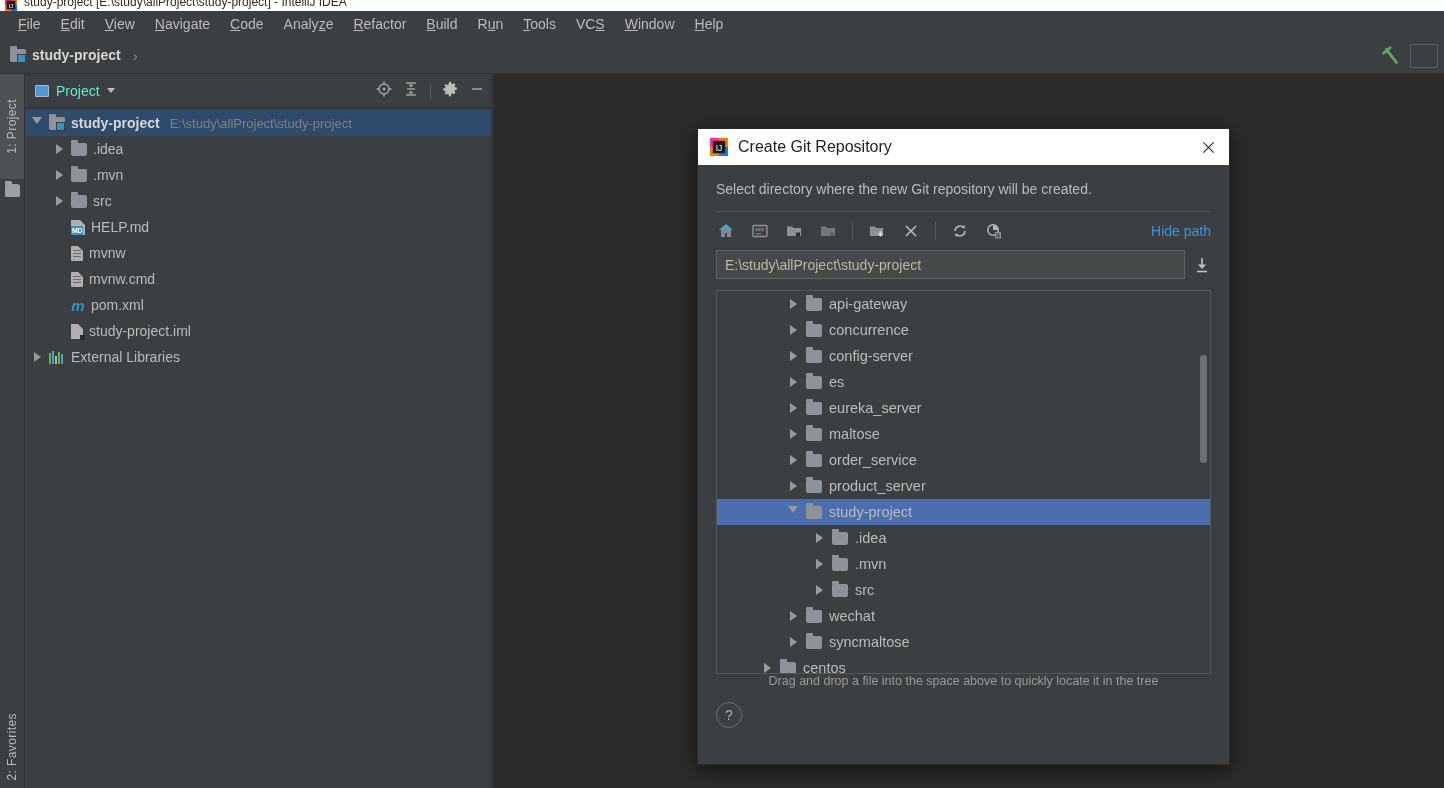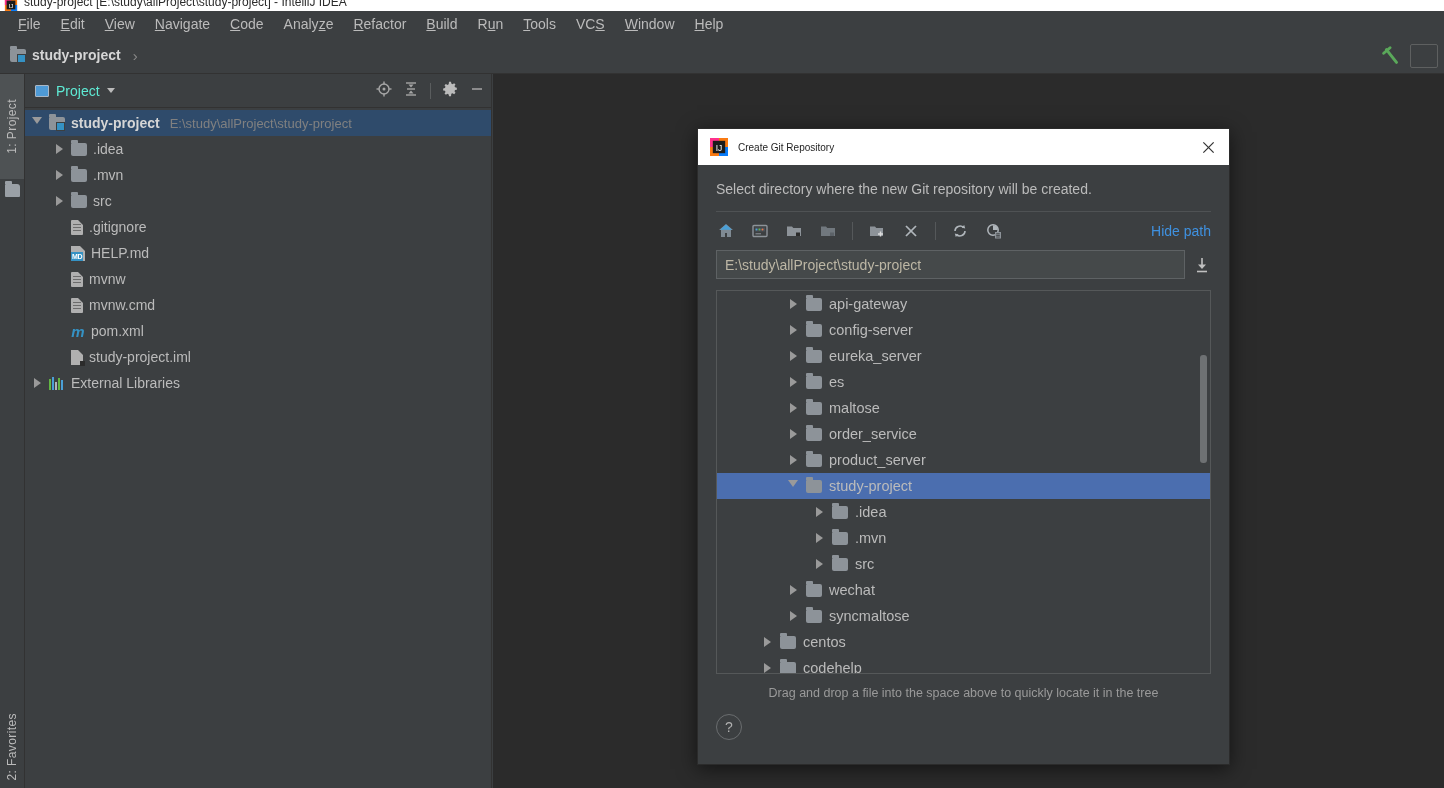--- a/index.html
+++ b/index.html
@@ -136,21 +136,21 @@
   .dialog {
     position: absolute; left: 697px; top: 128px; width: 533px; height: 637px;
     background: #3c3f41; border: 1px solid #2b2b2b;
     box-shadow: 0 4px 18px rgba(0,0,0,.55);
   }
   .dlg-title {
     height: 36px; background: #ffffff; display: flex; align-items: center;
     padding: 0 8px 0 12px; gap: 10px;
   }
   .dlg-logo { width: 18px; height: 18px; position: relative; flex: none; }
-  .dlg-title-text { font-size: 10px; color: #1f1f1f; }
+  .dlg-title-text { font-size: 16px; color: #1f1f1f; }
   .dlg-close { margin-left: auto; width: 26px; height: 26px; display: flex; align-items: center; justify-content: center; }
   .dlg-body { padding: 16px 18px 0 18px; }
   .dlg-desc { font-size: 14px; color: #bbbbbb; }
   .dlg-rule { height: 1px; background: #4f5254; margin: 14px 0 0 0; }
 
   .dlg-toolbar { height: 38px; display: flex; align-items: center; gap: 14px; }
   .tb-ic { width: 20px; height: 20px; position: relative; display: flex; align-items: center; justify-content: center; }
   .tb-sep { width: 1px; height: 18px; background: #55585a; }
   .hide-path { margin-left: auto; font-size: 14px; color: #3f91e0; }
 
@@ -168,21 +168,21 @@
   }
   .dlg-tree { position: relative; }
   .drow {
     height: 26px; display: flex; align-items: center; gap: 7px; white-space: nowrap;
     font-size: 14.5px; color: #bbbbbb;
   }
   .drow.sel { background: #4b6eaf; }
   .dlg-scroll-track { position: absolute; right: 1px; top: 0; width: 10px; height: 100%; }
   .dlg-scroll-thumb { position: absolute; right: 2px; width: 7px; background: #6e7173; border-radius: 3px; }
 
-  .dlg-hint { text-align: center; font-size: 12.5px; color: #9a9a9a; margin-top: 12px; }
+  .dlg-hint { text-align: center; font-size: 12.5px; color: #9a9a9a; margin-top: 0; }
 
   .dlg-footer { display: flex; align-items: center; padding: 14px 18px 0 18px; }
   .help-btn {
     width: 26px; height: 26px; border-radius: 50%; border: 1px solid #6a6d6f;
     color: #b0b0b0; font-size: 14px; display: flex; align-items: center; justify-content: center;
   }
   .footer-btns { margin-left: auto; display: flex; gap: 12px; }
   .btn {
     min-width: 90px; height: 30px; font-size: 14px; display: flex; align-items: center;
     justify-content: center; border-radius: 2px;
@@ -316,27 +316,20 @@
           </span>
           <span class="ic-folder"></span>
           <span class="tlabel">.mvn</span>
         </div>
         <div class="trow" style="padding-left: 28px;">
           <span class="tarrow">
             <i></i>
           </span>
           <span class="ic-folder"></span>
           <span class="tlabel">src</span>
-        </div>
-        <div class="trow" style="padding-left: 28px;">
-          <span class="tspacer"></span>
-          <span class="ic-file">
-            <span></span>
-          </span>
-          <span class="tlabel">.gitignore</span>
         </div>
         <div class="trow" style="padding-left: 28px;">
           <span class="tspacer"></span>
           <span class="ic-md">
             <b>MD</b>
           </span>
           <span class="tlabel">HELP.md</span>
         </div>
         <div class="trow" style="padding-left: 28px;">
           <span class="tspacer"></span>
@@ -489,35 +482,42 @@
                 <i></i>
               </span>
               <span class="ic-folder"></span>
               <span>api-gateway</span>
             </div>
             <div class="drow" style="padding-left: 70px;">
               <span class="tarrow">
                 <i></i>
               </span>
               <span class="ic-folder"></span>
+              <span>concurrence</span>
+            </div>
+            <div class="drow" style="padding-left: 70px;">
+              <span class="tarrow">
+                <i></i>
+              </span>
+              <span class="ic-folder"></span>
               <span>config-server</span>
             </div>
             <div class="drow" style="padding-left: 70px;">
               <span class="tarrow">
                 <i></i>
               </span>
               <span class="ic-folder"></span>
+              <span>es</span>
+            </div>
+            <div class="drow" style="padding-left: 70px;">
+              <span class="tarrow">
+                <i></i>
+              </span>
+              <span class="ic-folder"></span>
               <span>eureka_server</span>
-            </div>
-            <div class="drow" style="padding-left: 70px;">
-              <span class="tarrow">
-                <i></i>
-              </span>
-              <span class="ic-folder"></span>
-              <span>es</span>
             </div>
             <div class="drow" style="padding-left: 70px;">
               <span class="tarrow">
                 <i></i>
               </span>
               <span class="ic-folder"></span>
               <span>maltose</span>
             </div>
             <div class="drow" style="padding-left: 70px;">
               <span class="tarrow">

